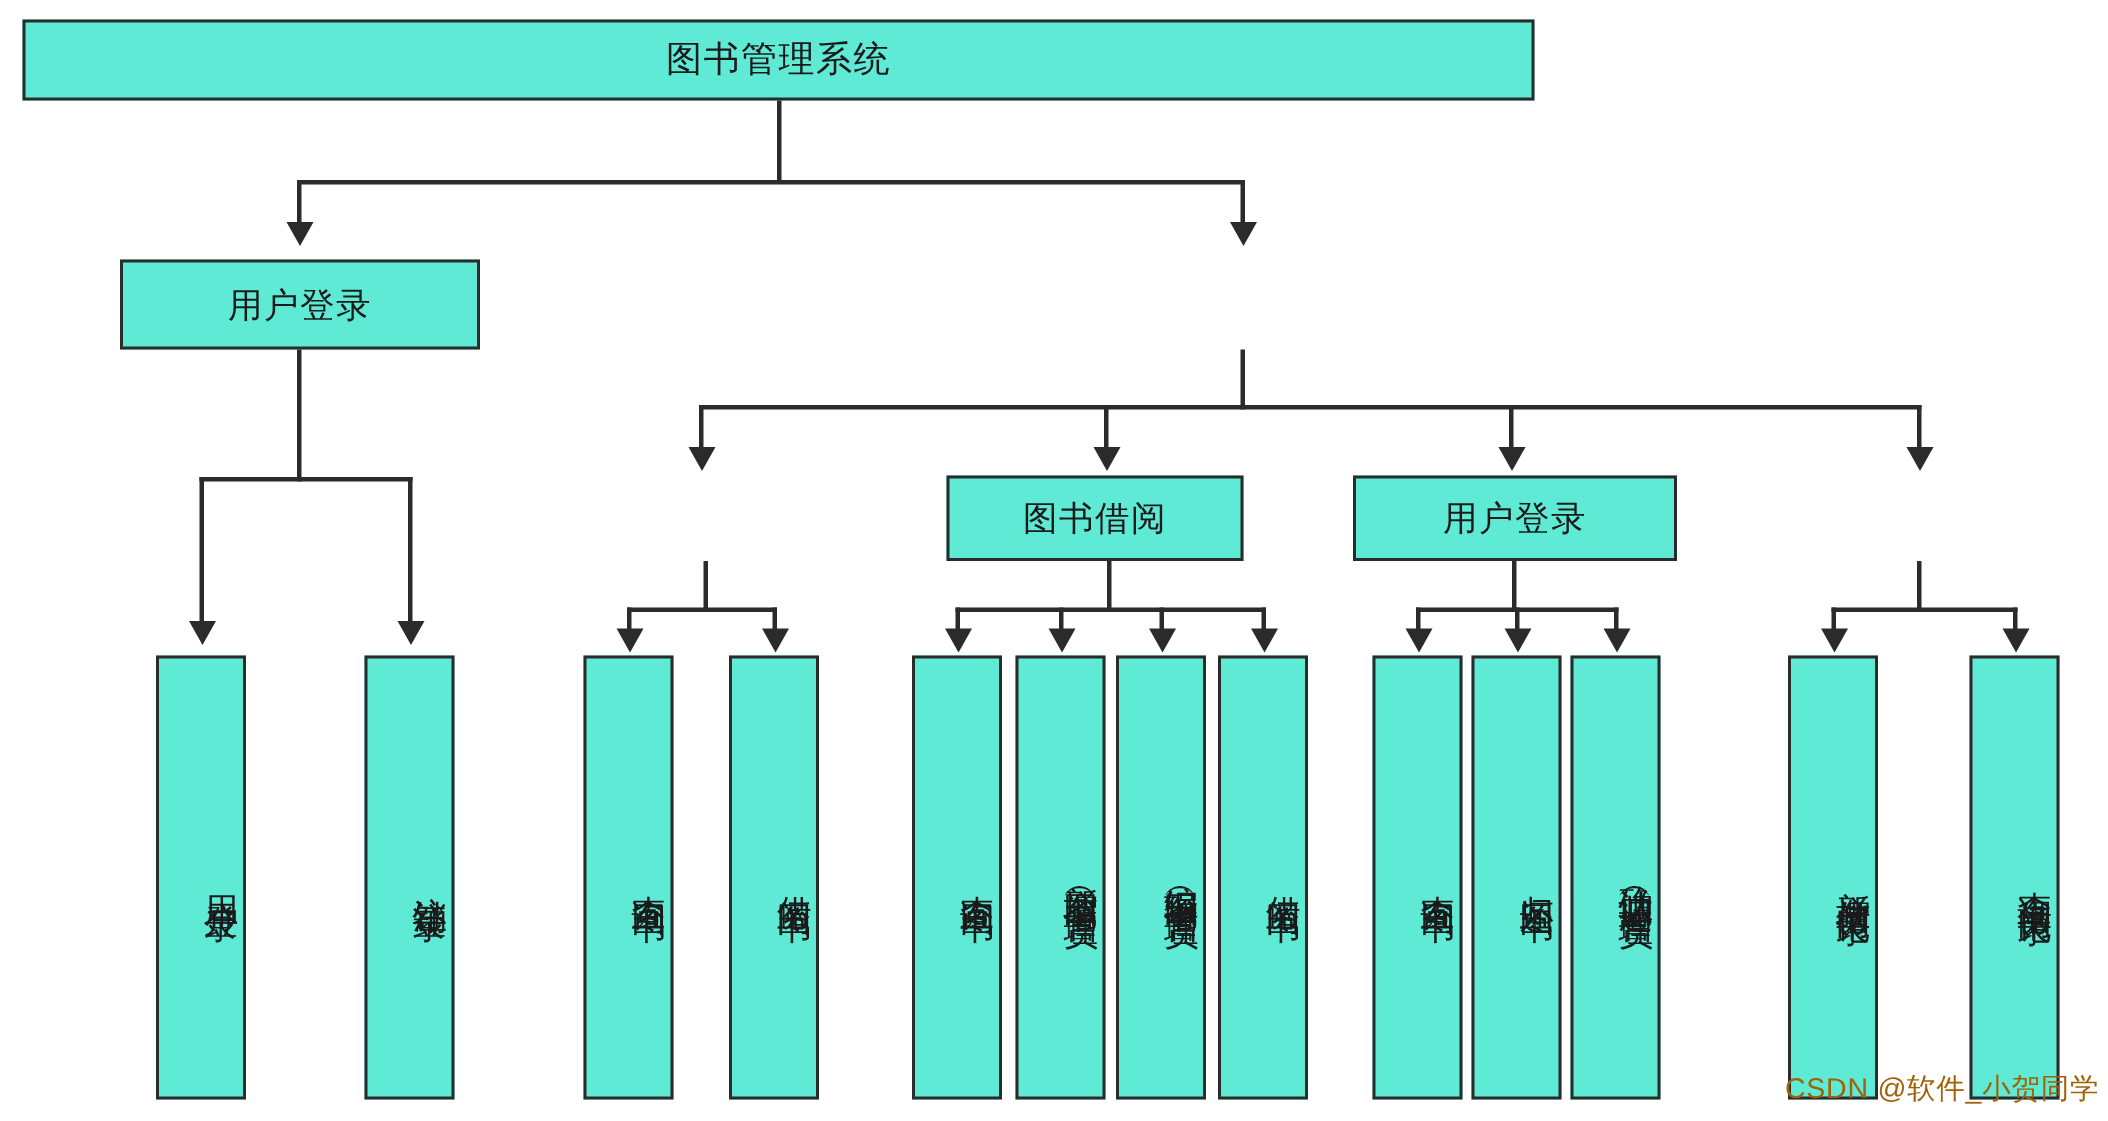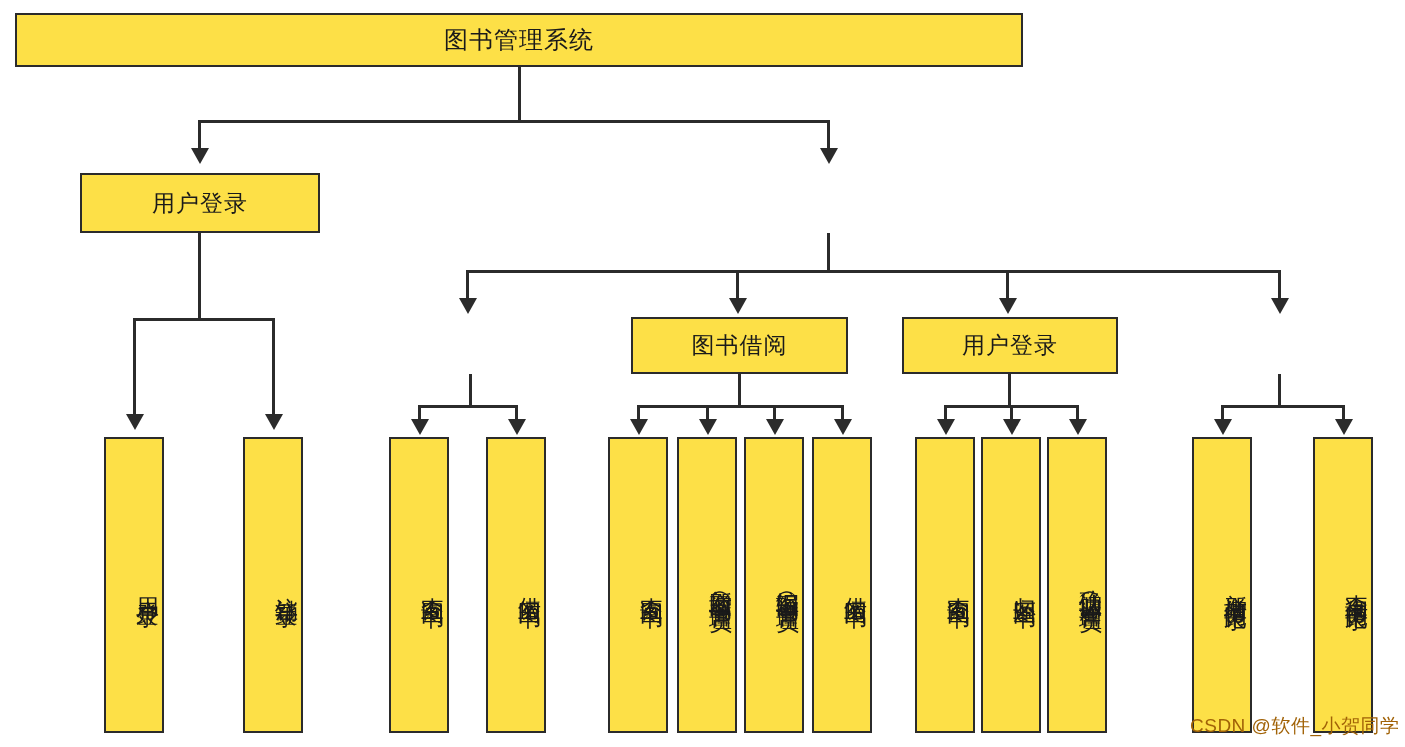--- a/index.html
+++ b/index.html
@@ -15,21 +15,21 @@
     width: 1405px;
     height: 747px;
     background: #ffffff;
     overflow: hidden;
   }
   
   .node {
     position: absolute;
     box-sizing: border-box;
     border: 2px solid #2b2b2b;
-    background: #fde047;
+    background: #5eead4;
     color: #1a1a1a;
     display: flex;
     align-items: center;
     justify-content: center;
     text-align: center;
     line-height: 1.25;
   }
   .node.horiz {
     font-size: 23px;
     letter-spacing: 1px;
@@ -113,21 +113,21 @@
 
   <div class="edge v" style="left:466px; top:270px; width:3px; height:28px;"></div>
   <div class="arrow" style="left:459px; top:298px;"></div>
   <div class="edge v" style="left:736px; top:270px; width:3px; height:28px;"></div>
   <div class="arrow" style="left:729px; top:298px;"></div>
   <div class="edge v" style="left:1006px; top:270px; width:3px; height:28px;"></div>
   <div class="arrow" style="left:999px; top:298px;"></div>
   <div class="edge v" style="left:1278px; top:270px; width:3px; height:28px;"></div>
   <div class="arrow" style="left:1271px; top:298px;"></div>
 
-  <div class="node horiz" style="left:631px; top:317px; width:217px; height:57px;">
+  <div class="node horiz" style="left:631px; top:317px; width:198px; height:57px;">
     <span>图书借阅</span>
   </div>
   <div class="node horiz" style="left:902px; top:317px; width:216px; height:57px;">
     <span>用户登录</span>
   </div>
 
   <div class="edge v" style="left:469px; top:374px; width:3px; height:34px;"></div>
   <div class="edge h" style="left:418px; top:405px; width:100px; height:3px;"></div>
   <div class="edge v" style="left:418px; top:405px; width:3px; height:16px;"></div>
   <div class="arrow" style="left:411px; top:419px;"></div>

